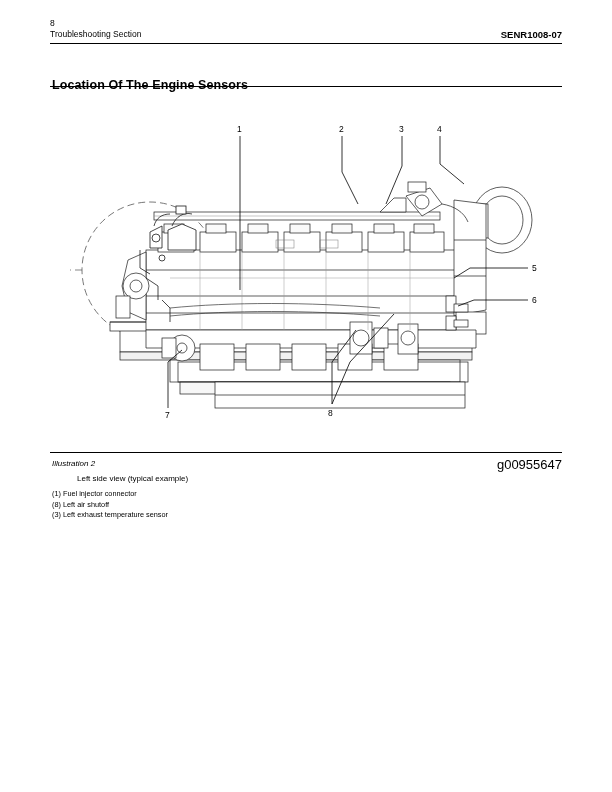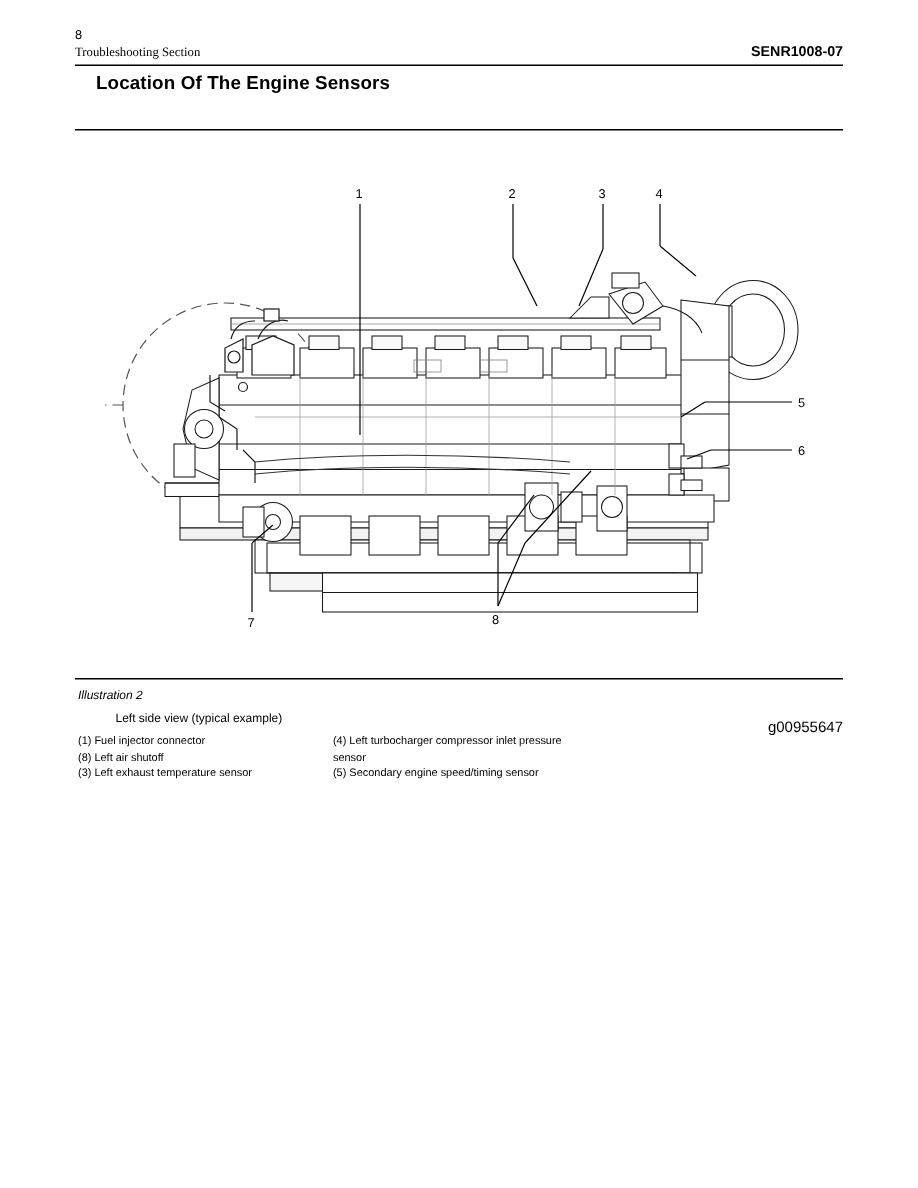--- a/index.html
+++ b/index.html
@@ -38,42 +38,40 @@
   .header-left {
     display: flex;
     flex-direction: column;
     line-height: 1.35;
   }
   .page-number {
     font-size: 8.5px;
   }
   .section-name {
     font-size: 8.5px;
-    font-family: Liberation Serif, serif;
   }
   .header-doc-id {
     font-size: 9.5px;
     font-weight: bold;
     padding-bottom: 1px;
     padding-left: 13px;
   }
   .header-rule {
     border-bottom: 1px solid #000;
     margin-top: 2px;
   }
 
   
   .title {
     position: absolute;
     left: 52px;
-    top: 48px;
+    top: 78px;
     font-size: 12.5px;
     font-weight: bold;
     letter-spacing: 0.1px;
-    margin-left: 12px;
   }
   .title-rule {
     position: absolute;
     left: 50px;
     top: 86px;
     width: 512px;
     border-bottom: 1px solid #000;
   }
 
   
@@ -99,22 +97,22 @@
   .illustration-line {
     position: absolute;
     left: 52px;
     top: 459px;
     font-size: 8px;
     font-style: italic;
   }
   .graphic-id {
     position: absolute;
     right: 50px;
-    top: 480px;
-    font-size: 10px;
+    top: 457px;
+    font-size: 13px;
   }
   .view-desc {
     position: absolute;
     left: 52px;
     top: 474px;
     font-size: 8px;
     padding-left: 25px;
   }
   .legend {
     position: absolute;
@@ -331,19 +329,15 @@
   <div class="illustration-line">Illustration 2</div>
   <div class="graphic-id">g00955647</div>
   <div class="view-desc">Left side view (typical example)</div>
 
   <div class="legend">
     <div class="legend-col">
       <div class="legend-item">(1) Fuel injector connector</div>
       <div class="legend-item">(8) Left air shutoff</div>
       <div class="legend-item">(3) Left exhaust temperature sensor</div>
     </div>
-    <div class="legend-col">
-      <div class="legend-item">(4) Left turbocharger compressor inlet pressure sensor</div>
-      <div class="legend-item">(5) Secondary engine speed/timing sensor</div>
-    </div>
   </div>
 
 </div>
 
 </body></html>

